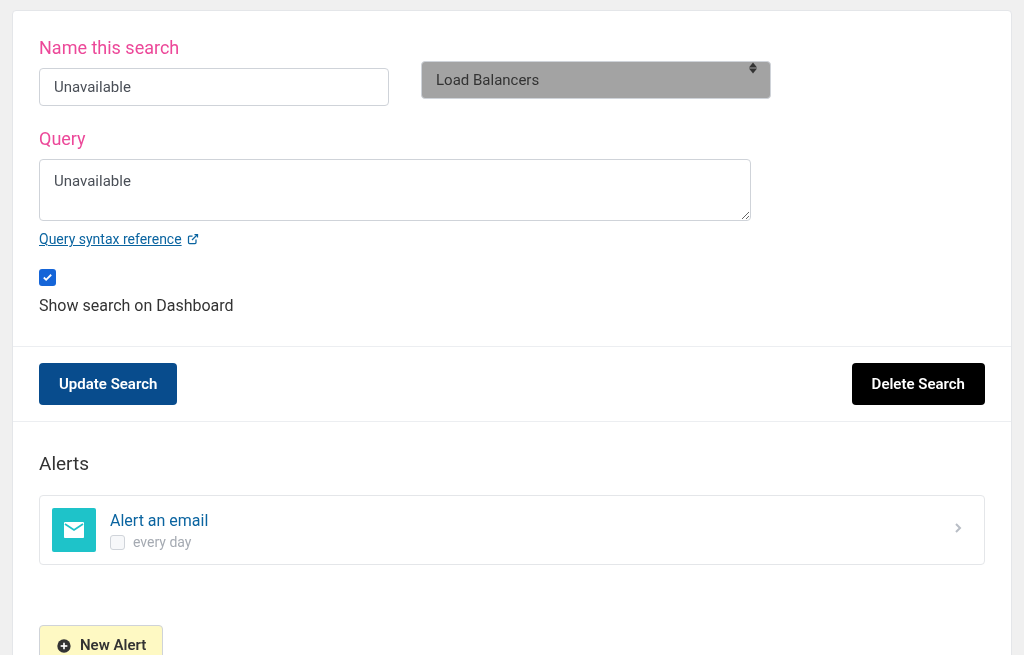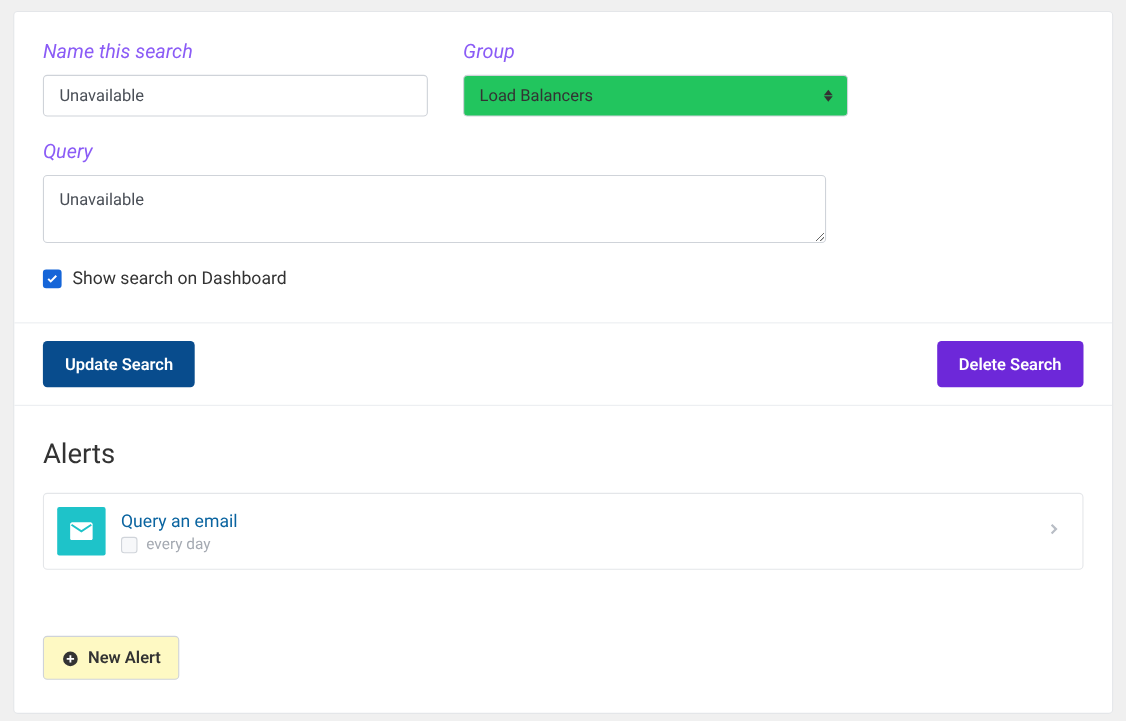--- a/index.html
+++ b/index.html
@@ -35,24 +35,23 @@
       width: 350px;
     }
     .field-group.group {
       width: 350px;
     }
     .field-group.query {
       width: 712px;
     }
     .field-label {
       font-size: 18px;
-      color: #8b5cf6;
+      color: #ec4899;
       margin-bottom: 10px;
       font-weight: 400;
-      font-style: italic;
     }
     .text-input {
       border: 1px solid #cfd3d9;
       border-radius: 4px;
       padding: 9px 14px;
       font-size: 15px;
       color: #4a4f57;
       width: 100%;
       outline: none;
       font-family: inherit;
@@ -61,26 +60,27 @@
       position: relative;
       width: 100%;
     }
     .select-input {
       border: 1px solid #cfd3d9;
       border-radius: 4px;
       padding: 9px 14px;
       font-size: 15px;
       color: #333;
       width: 100%;
-      background: #22c55e;
+      background: #a3a3a3;
       appearance: none;
       -webkit-appearance: none;
       outline: none;
       font-family: inherit;
       cursor: pointer;
+      margin-top: 24px;
     }
     .select-caret {
       position: absolute;
       right: 14px;
       top: 50%;
       transform: translateY(-50%);
       pointer-events: none;
       display: flex;
       flex-direction: column;
       gap: 1px;
@@ -120,23 +120,24 @@
       color: #0a64a0;
       text-decoration: underline;
       cursor: pointer;
     }
     .external-icon {
       width: 12px;
       height: 12px;
     }
     .checkbox-row {
       display: flex;
-      align-items: flex-end;
+      align-items: flex-start;
       gap: 10px;
       margin-top: 22px;
+      flex-direction: column;
     }
     .checkbox-box {
       width: 17px;
       height: 17px;
       border-radius: 3px;
       background: #1565d8;
       display: flex;
       align-items: center;
       justify-content: center;
       cursor: pointer;
@@ -164,28 +165,28 @@
       font-size: 15px;
       font-weight: 600;
       cursor: pointer;
       font-family: inherit;
     }
     .btn-primary {
       background: #084c8d;
       color: #fff;
     }
     .btn-danger {
-      background: #6d28d9;
+      background: #000000;
       color: #fff;
     }
     .alerts-section {
       padding: 30px 26px 30px 26px;
     }
     .alerts-heading {
-      font-size: 25px;
+      font-size: 19px;
       color: #333;
       font-weight: 400;
       margin-bottom: 20px;
     }
     .alert-row {
       border: 1px solid #e4e6e9;
       border-radius: 4px;
       padding: 12px 18px 12px 12px;
       display: flex;
       align-items: center;
@@ -262,36 +263,43 @@
 <div class="card">
 
   <div class="form-section">
 
     <div class="field-row">
       <div class="field-group name">
         <label class="field-label">Name this search</label>
         <input type="text" class="text-input" value="Unavailable" style="">
       </div>
       <div class="field-group group">
-        <label class="field-label">Group</label>
         <div class="select-wrap">
           <select class="select-input">
             <option>Load Balancers</option>
           </select>
           <div class="select-caret">
             <div class="caret-up"></div>
             <div class="caret-down"></div>
           </div>
         </div>
       </div>
     </div>
 
     <div class="field-group query">
       <label class="field-label">Query</label>
       <textarea class="textarea-input" style="">Unavailable</textarea>
+      <a class="syntax-link">
+        <span>Query syntax reference</span>
+        <svg class="external-icon" viewBox="0 0 24 24" fill="none" stroke="#0a64a0" stroke-width="2.5">
+          <path d="M18 13v6a2 2 0 0 1-2 2H5a2 2 0 0 1-2-2V8a2 2 0 0 1 2-2h6"></path>
+          <polyline points="15 3 21 3 21 9"></polyline>
+          <line x1="10" y1="14" x2="21" y2="3"></line>
+        </svg>
+      </a>
     </div>
 
     <div class="checkbox-row">
       <div class="checkbox-box">
         <svg viewBox="0 0 24 24" fill="none" stroke="#fff" stroke-width="4">
           <polyline points="20 6 9 17 4 12"></polyline>
         </svg>
       </div>
       <span class="checkbox-label">Show search on Dashboard</span>
     </div>
@@ -308,21 +316,21 @@
 
     <div class="alert-row">
       <div class="alert-icon-box">
         <svg viewBox="0 0 24 24" fill="#fff">
           <path d="M2 5.5C2 4.67 2.67 4 3.5 4h17c.83 0 1.5.67 1.5 1.5v13c0 .83-.67 1.5-1.5 1.5h-17C2.67 20 2 19.33 2 18.5v-13zm1.8.5l8.2 5.6L20.2 6H3.8zM20 7.9l-7.5 5.1c-.3.2-.7.2-1 0L4 7.9V18h16V7.9z" fill="#fff"></path>
           <rect x="2" y="4" width="20" height="16" rx="1.5" fill="#fff"></rect>
           <path d="M3 6l9 6 9-6" fill="none" stroke="#1ec3c9" stroke-width="1.8"></path>
         </svg>
       </div>
       <div class="alert-text">
-        <span class="alert-title">Query an email</span>
+        <span class="alert-title">Alert an email</span>
         <div class="alert-sub">
           <div class="small-checkbox"></div>
           <span class="alert-frequency">every day</span>
         </div>
       </div>
       <div class="chevron-right">
         <svg viewBox="0 0 24 24" fill="none" stroke="#b8bdc5" stroke-width="3">
           <polyline points="9 18 15 12 9 6"></polyline>
         </svg>
       </div>

